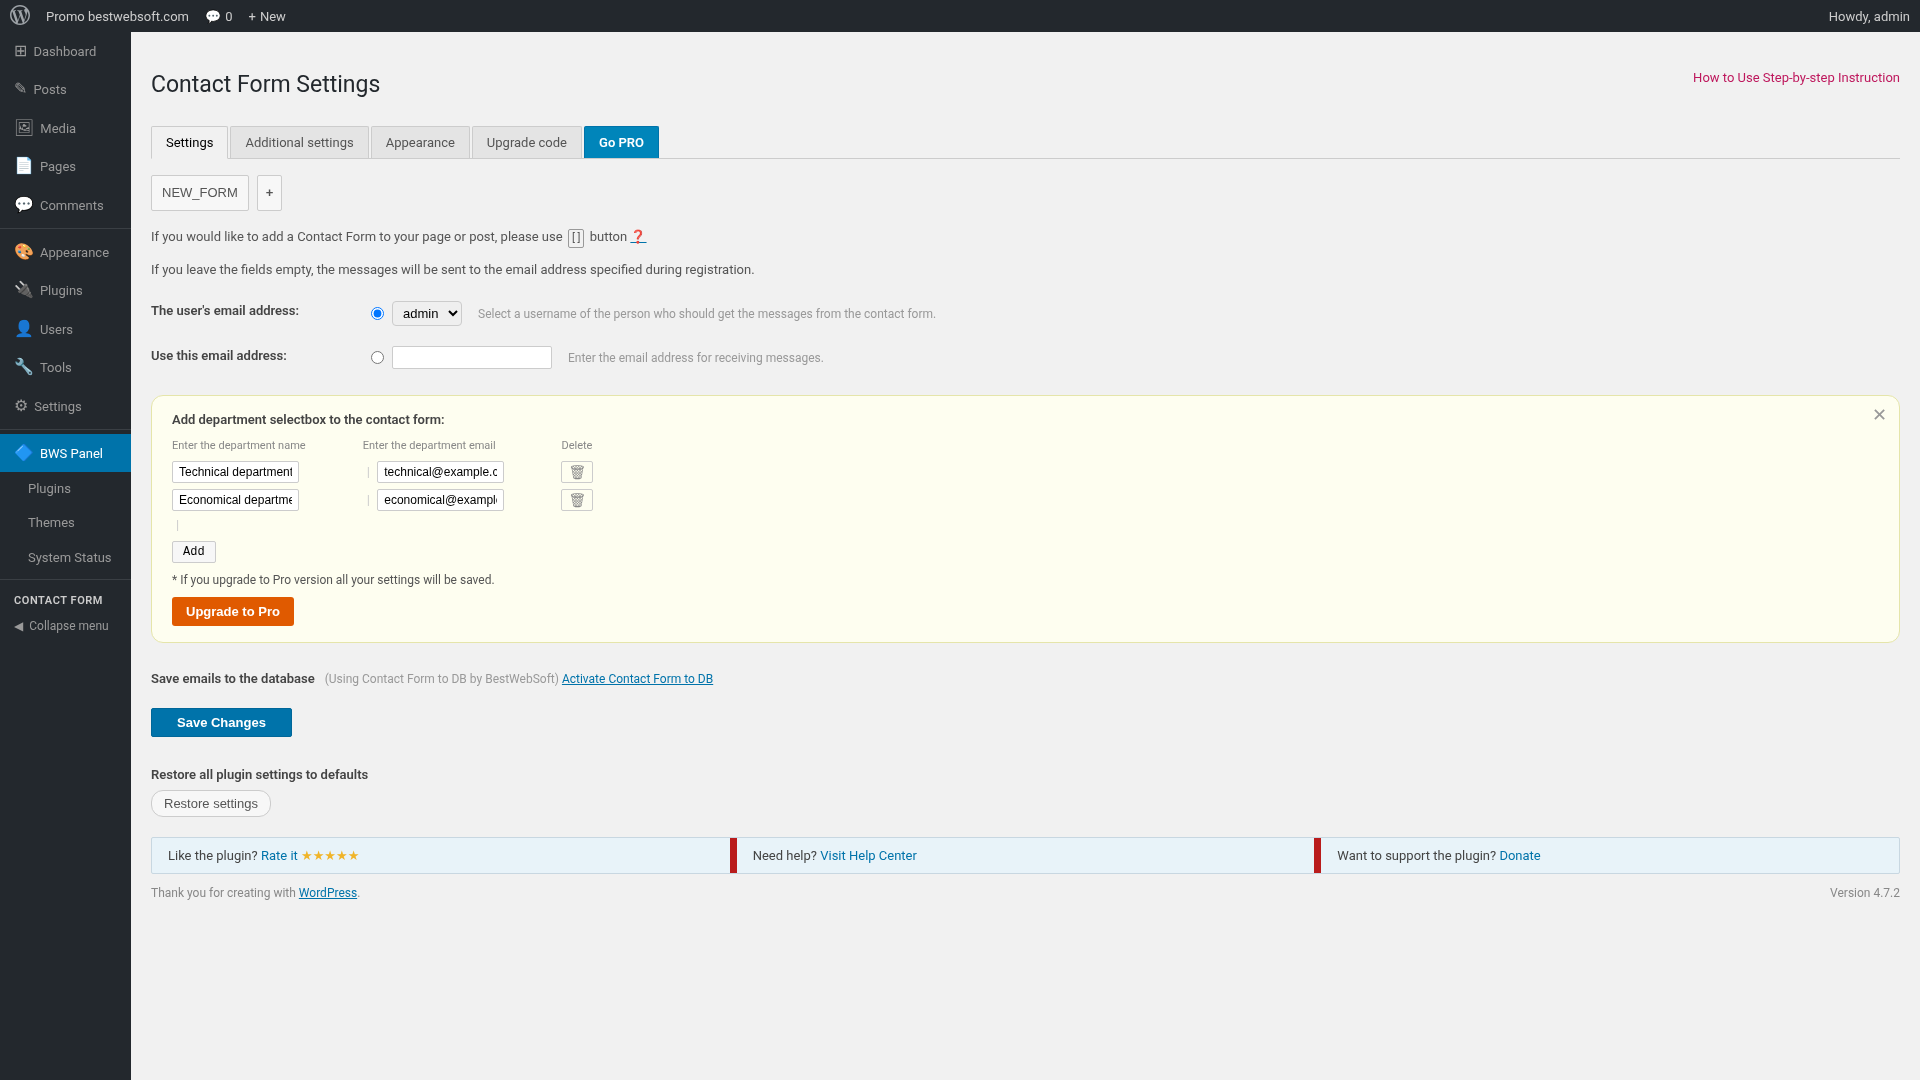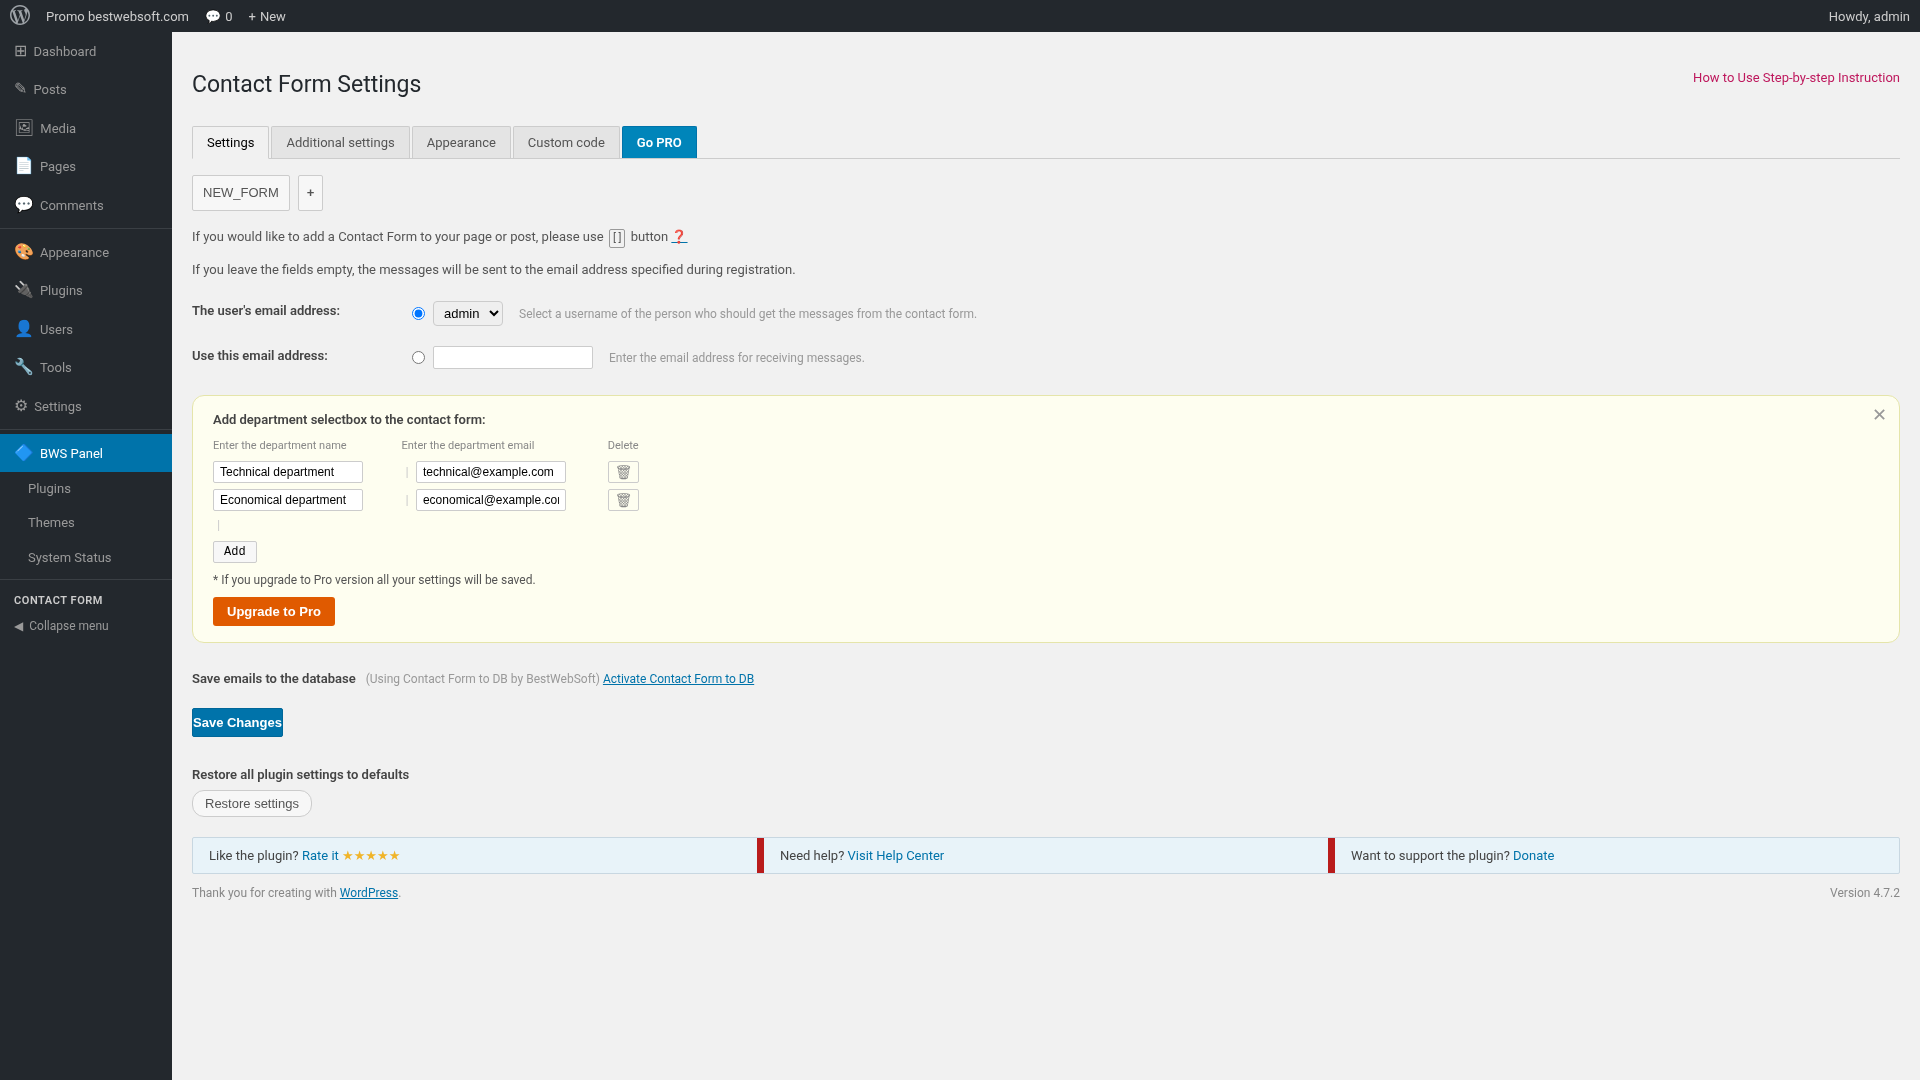--- a/index.html
+++ b/index.html
@@ -21,21 +21,21 @@
     #wpadminbar .left { display: flex; align-items: center; gap: 16px; }
     #wpadminbar .wp-logo { width: 20px; height: 20px; fill: #9ea3a8; }
     #wpadminbar .right { color: #ccc; font-size: 13px; }
     .admin-bar-item { display: flex; align-items: center; gap: 4px; color: #ccc; font-size: 13px; }
 
     
     #wpwrap { display: flex; margin-top: 32px; min-height: calc(100vh - 32px); }
 
     
     #adminmenuwrap {
-      width: 172px;
+      width: 131px;
       background: #23282d;
       flex-shrink: 0;
       min-height: calc(100vh - 32px);
     }
     .adminmenu { list-style: none; }
     .adminmenu li { position: relative; }
     .adminmenu li a {
       display: block;
       padding: 8px 10px 8px 14px;
       color: #999;
@@ -123,35 +123,35 @@
       border: 1px solid #e5e5aa;
       border-radius: 12px;
       padding: 16px 20px;
       margin-bottom: 16px;
       position: relative;
     }
     .dept-box-title { font-weight: 600; font-size: 13px; color: #444; margin-bottom: 10px; }
     .dept-table { border-collapse: collapse; width: 440px; }
     .dept-table th { font-size: 11px; color: #888; padding: 2px 6px 6px 0; text-align: left; font-weight: normal; }
     .dept-table td { padding: 3px 4px 3px 0; vertical-align: middle; }
-    .dept-table input[type="text"] { border: 1px solid #ccc; padding: 3px 6px; font-size: 12px; width: 150px; border-radius: 2px; }
+    .dept-table input[type="text"] { border: 1px solid #ccc; padding: 3px 6px; font-size: 12px; width: 127px; border-radius: 2px; }
     .dept-table .delete-btn { background: none; border: 1px solid #ccc; padding: 2px 6px; cursor: pointer; border-radius: 2px; color: #888; font-size: 14px; }
     .dept-add-btn { background: #f7f7f7; border: 1px solid #ccc; padding: 3px 10px; font-size: 12px; cursor: pointer; border-radius: 2px; margin-top: 6px; font-family: Liberation Mono, monospace; }
     .dept-pro-notice { color: #555; font-size: 12px; margin: 10px 0; }
     .dept-upgrade-btn { background: #e05a00; border: none; color: #fff; padding: 7px 14px; font-size: 13px; font-weight: 600; border-radius: 3px; cursor: pointer; }
     .dept-close { position: absolute; top: 8px; right: 12px; background: none; border: none; font-size: 18px; color: #999; cursor: pointer; }
 
     
     .save-emails-row { display: flex; align-items: center; gap: 10px; padding: 12px 0; }
     .save-emails-label { font-weight: 600; font-size: 13px; color: #444; }
     .save-emails-hint { color: #999; font-size: 12px; }
     .save-emails-hint a { color: #0073aa; }
 
     
-    .save-changes-btn { background: #0073aa; border: 1px solid #006799; color: #fff; padding: 6px 0; font-size: 13px; font-weight: 600; border-radius: 2px; cursor: pointer; margin: 10px 0 20px 0; }
+    .save-changes-btn { background: #0073aa; border: 1px solid #006799; color: #fff; padding: 6px 25px; font-size: 13px; font-weight: 600; border-radius: 2px; cursor: pointer; margin: 10px 0 20px 0; }
 
     
     .restore-label { font-size: 13px; color: #444; margin-bottom: 8px; font-weight: 600; }
     .restore-btn { background: #f7f7f7; border: 1px solid #ccc; padding: 5px 12px; font-size: 13px; cursor: pointer; border-radius: 12px; color: #555; }
 
     
     .footer-bar {
       display: flex;
       border: 1px solid #c8d7e1;
       background: #e8f3f9;
@@ -283,21 +283,21 @@
           <a class="nav-tab nav-tab-active" href="#">
             <span>Settings</span>
           </a>
           <a class="nav-tab" href="#">
             <span>Additional settings</span>
           </a>
           <a class="nav-tab" href="#">
             <span>Appearance</span>
           </a>
           <a class="nav-tab" href="#">
-            <span>Custom code</span>
+            <span>Upgrade code</span>
           </a>
           <a class="nav-tab nav-tab-gopro" href="#">
             <span>Go PRO</span>
           </a>
         </div>
 
         <div class="form-buttons-row">
           <button class="button button-new-form">NEW_FORM</button>
           <button class="button button-add-form">+</button>
         </div>

